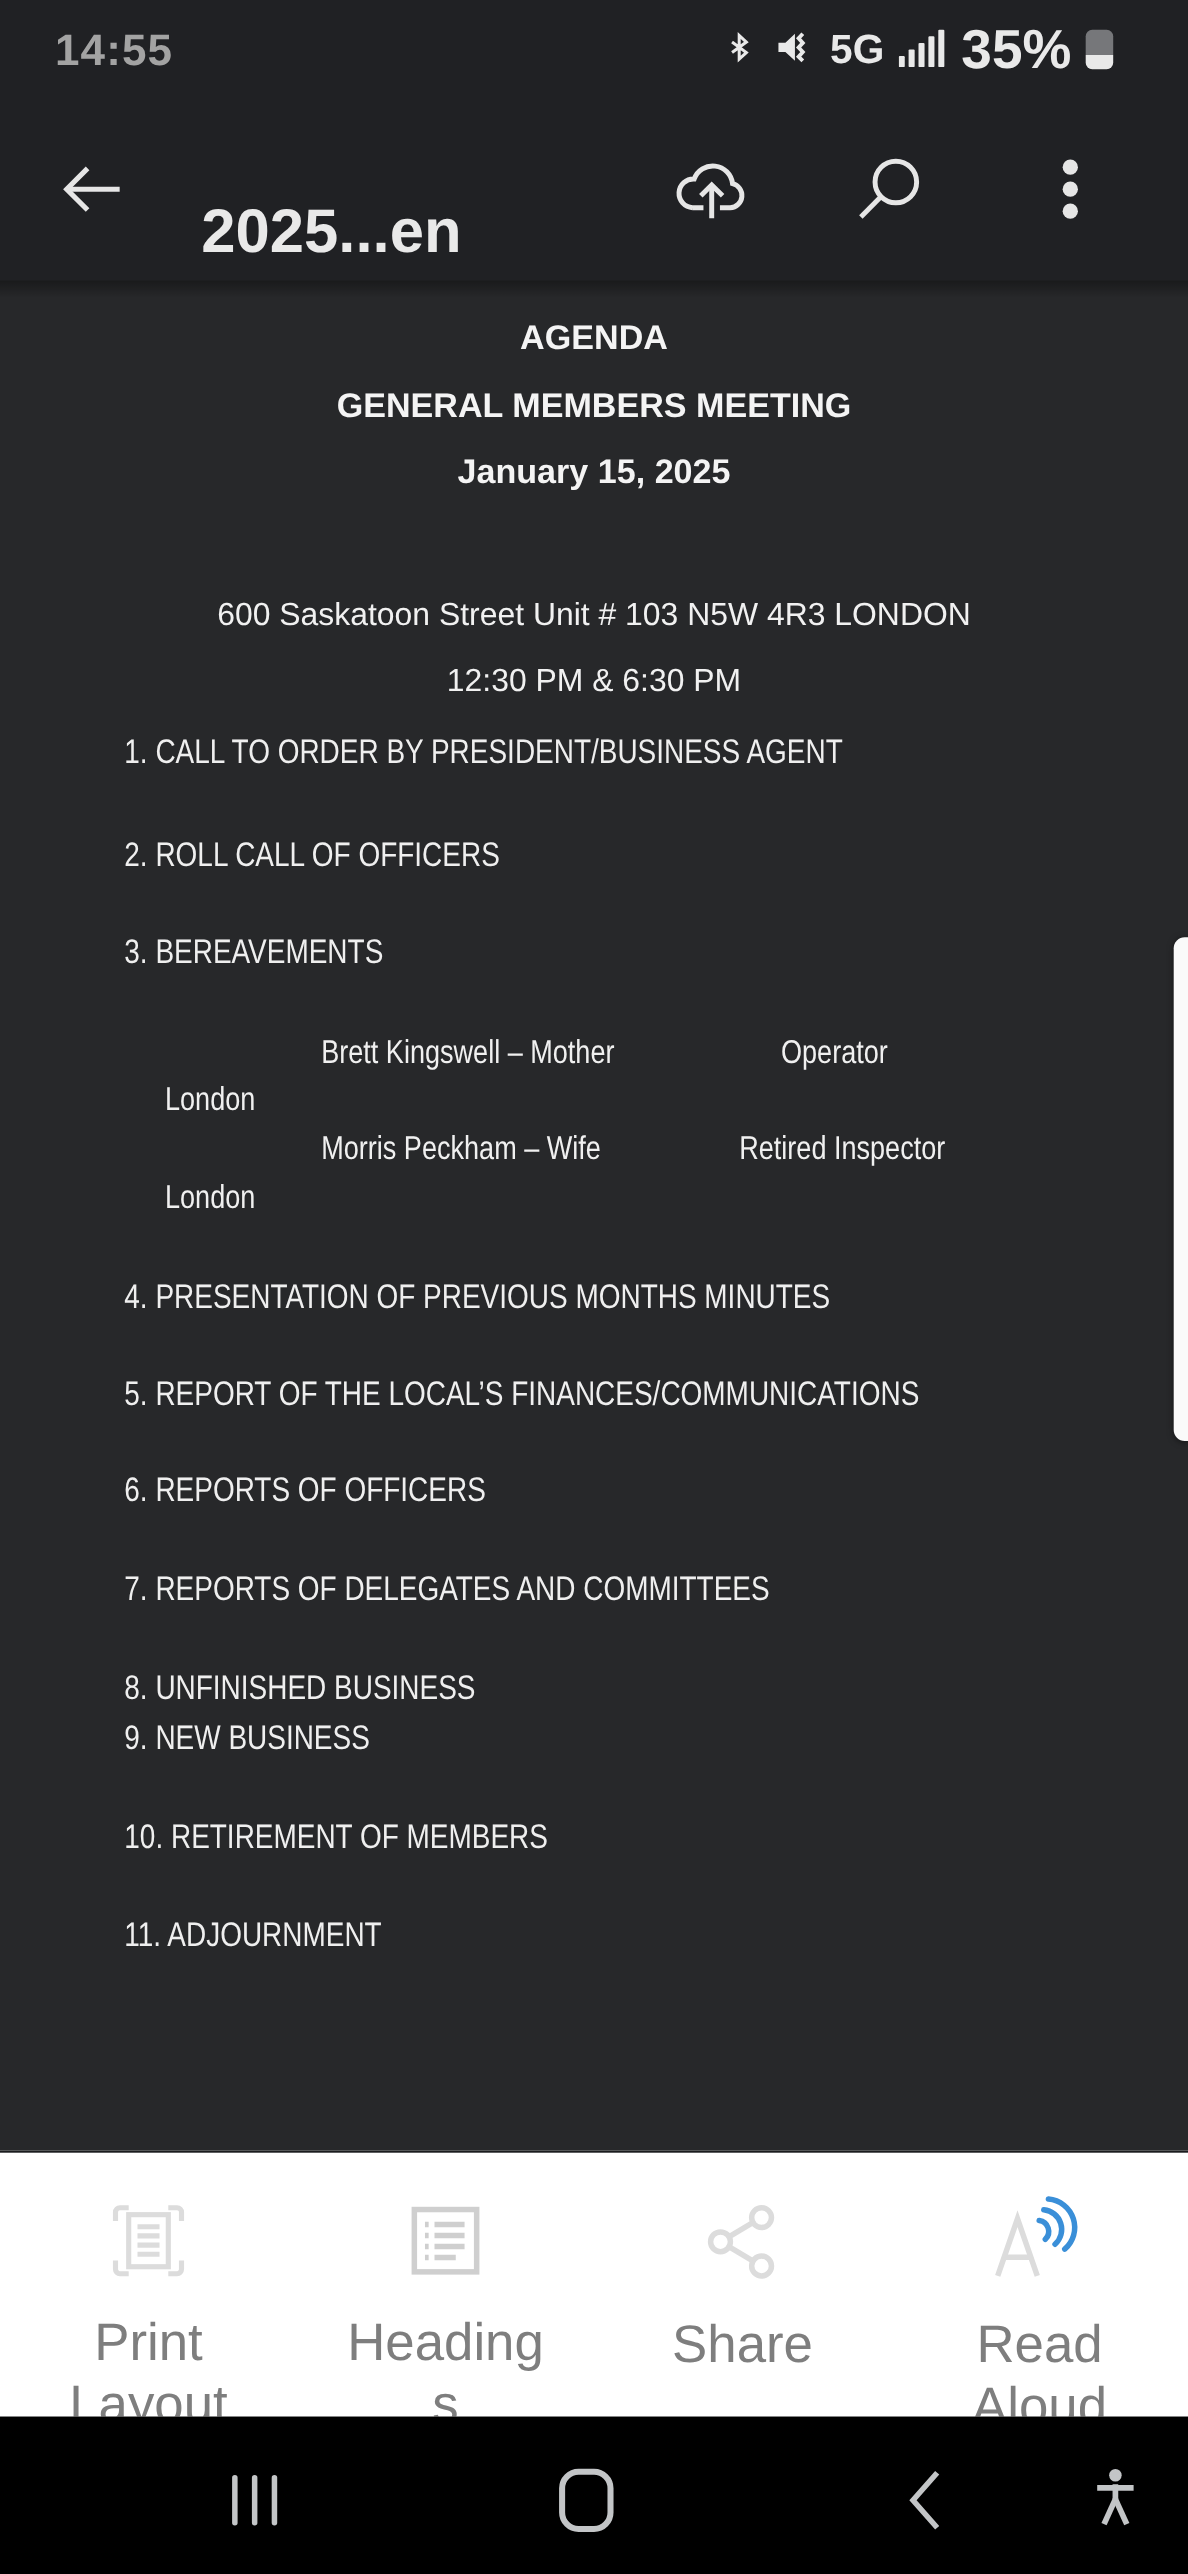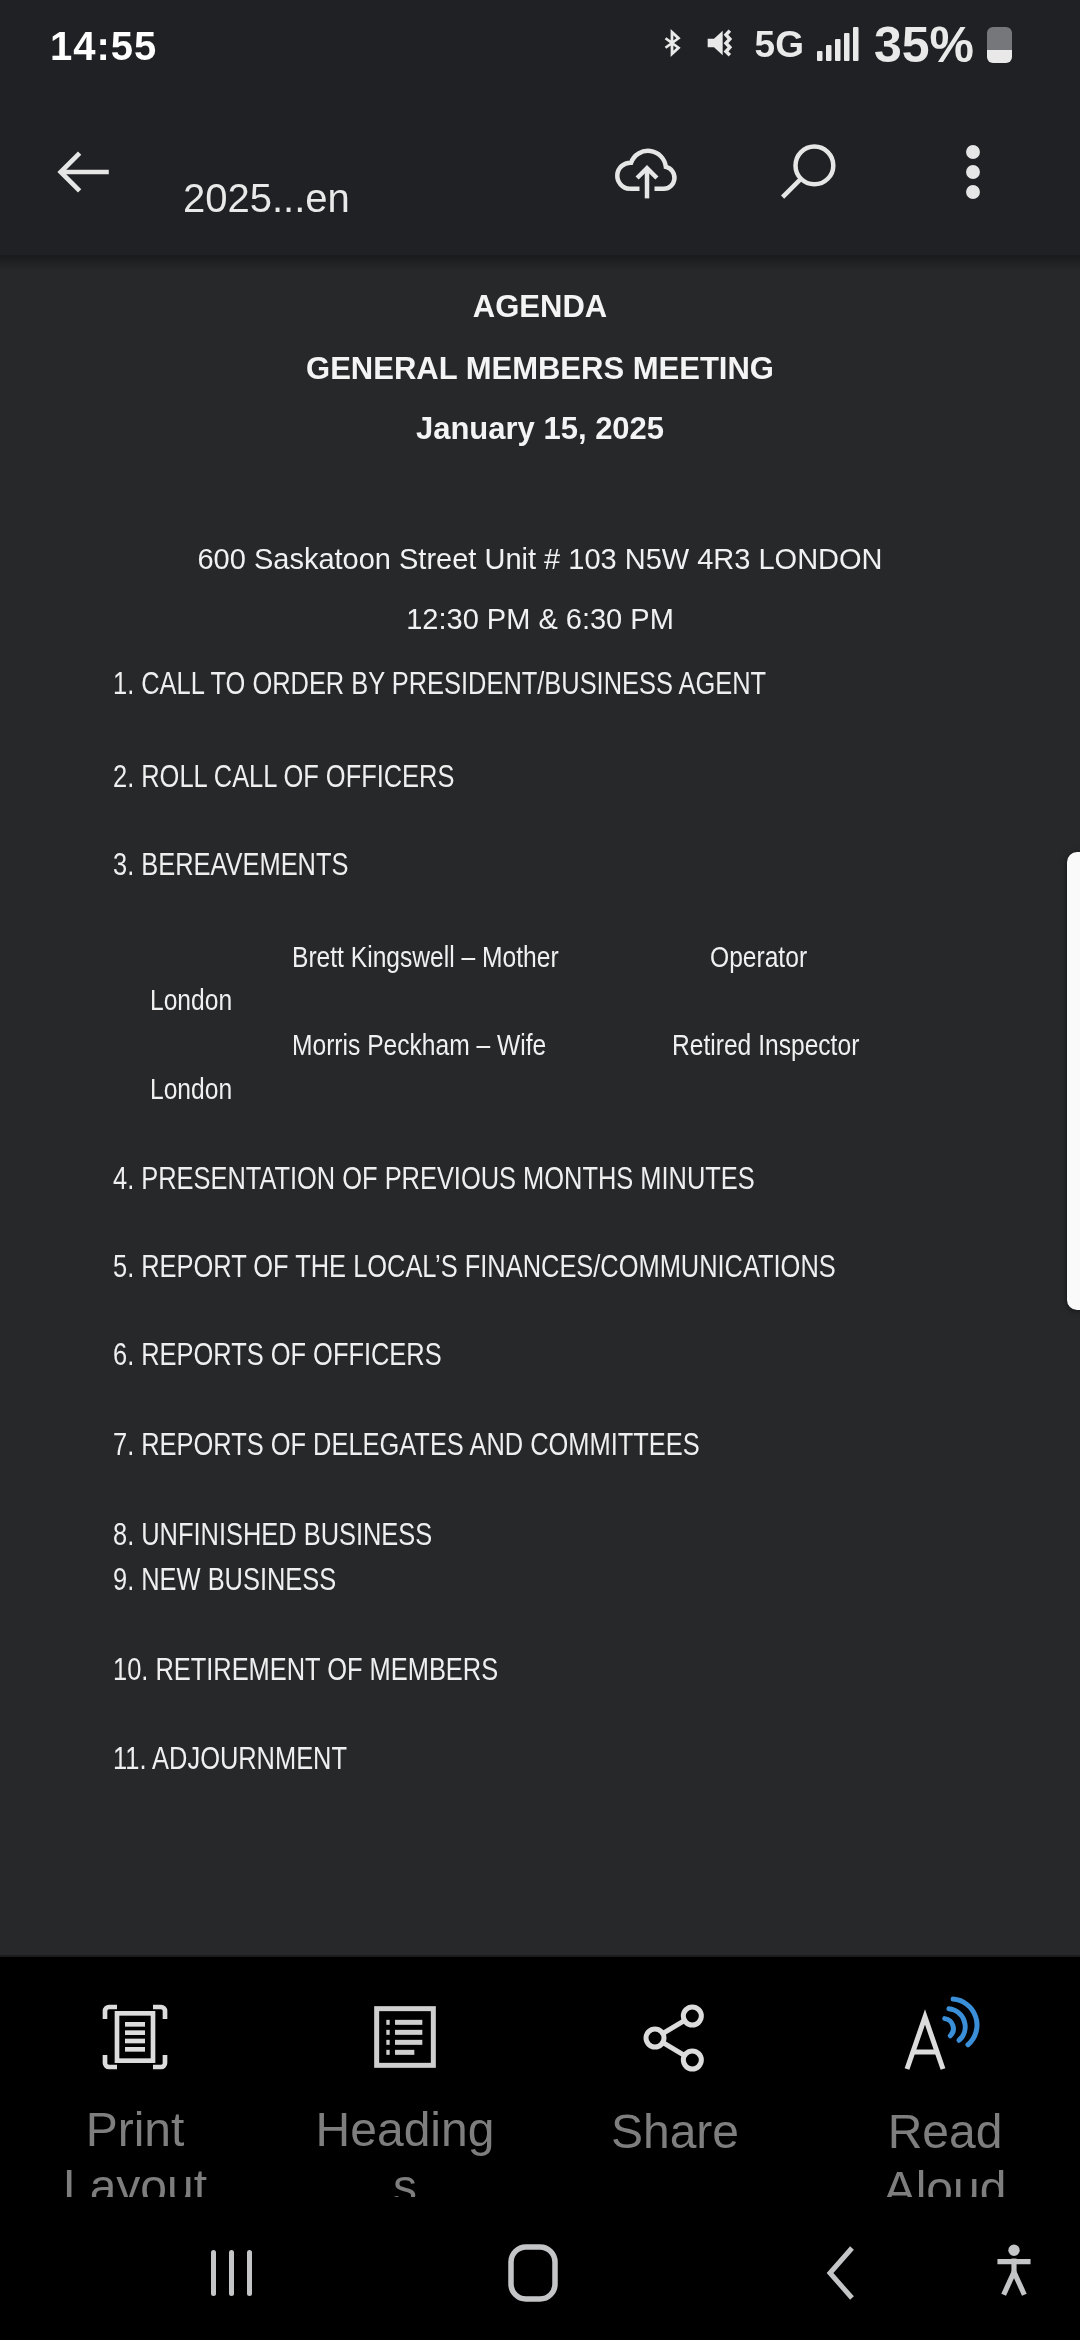--- a/index.html
+++ b/index.html
@@ -1,43 +1,43 @@
 <!DOCTYPE html>
 <html><head>
 <meta charset="utf-8">
 <style>
   html,body{margin:0;padding:0;background:#000;}
   .screen{position:relative;width:1080px;height:2340px;background:#27282a;overflow:hidden;
           font-family:"Liberation Sans",sans-serif;color:#f0f0f0;}
   
   .top-chrome{position:absolute;top:0;left:0;width:100%;height:255px;background:#202124;}
   .statusbar{position:absolute;top:0;left:0;width:100%;height:88px;}
-  .status-time{position:absolute;left:50px;top:24px;font-size:40px;font-weight:700;color:#ffffff;letter-spacing:1px;}
+  .status-time{position:absolute;left:50px;top:24px;font-size:40px;font-weight:700;color:#a3a3a3;letter-spacing:1px;}
   .status-icons{position:absolute;right:68px;top:14px;height:62px;display:flex;align-items:center;gap:13px;color:#e9e9e9;}
   .net-label{font-size:37px;font-weight:700;letter-spacing:0;}
   .batt-label{font-size:50px;font-weight:700;}
   .battery{width:25px;height:36px;border-radius:6px;background:linear-gradient(to top,#e9e9e9 35%,#76777a 35%);}
   .appbar{position:absolute;top:88px;left:0;width:100%;height:167px;}
   .icon-btn{position:absolute;display:flex;align-items:center;justify-content:center;}
   .app-title{position:absolute;left:183px;top:0;height:167px;display:flex;align-items:center;
-             font-size:40px;font-weight:400;color:#e9e9e9;}
+             font-size:56px;font-weight:700;color:#e9e9e9;}
   .appbar-shadow{position:absolute;top:255px;left:0;width:100%;height:16px;
                  background:linear-gradient(rgba(0,0,0,.35),rgba(0,0,0,0));}
   
   .doc{position:absolute;top:255px;left:0;width:100%;height:1700px;}
   .doc-line{position:absolute;line-height:1.25;white-space:nowrap;}
   .doc-h{left:0;right:0;text-align:center;font-weight:700;font-size:31px;color:#f4f4f4;}
   .doc-c{left:0;right:0;text-align:center;font-size:29px;color:#f1f1f1;}
   .doc-item{left:113px;font-size:31px;color:#efefef;}
   .cond{display:inline-block;transform:scaleX(0.82);transform-origin:0 50%;white-space:nowrap;}
   .b-span{position:absolute;top:0;font-size:30px;color:#f0f0f0;}
   .scroll-thumb{position:absolute;right:0;top:597px;width:13px;height:458px;background:#fafafa;
                 border-radius:10px 0 0 10px;box-shadow:0 1px 6px rgba(0,0,0,.5);}
   
-  .toolbar{position:absolute;top:1955px;left:0;width:100%;height:242px;background:#000000;
+  .toolbar{position:absolute;top:1955px;left:0;width:100%;height:242px;background:#ffffff;
            border-top:2px solid #1b1c1e;display:flex;overflow:hidden;box-sizing:border-box;}
   .tb-item{flex:1;display:flex;flex-direction:column;align-items:center;}
   .tb-icon{margin-top:40px;height:82px;display:flex;align-items:center;justify-content:center;color:#dcdcdc;}
   .tb-label{margin-top:24px;font-size:48px;line-height:57px;color:#7e7e7e;text-align:center;
             max-width:186px;overflow-wrap:break-word;word-break:break-word;}
   
   .navbar{position:absolute;top:2197px;left:0;width:100%;height:143px;background:#000;}
   .nav-btn{position:absolute;top:28px;width:100px;height:96px;display:flex;align-items:center;justify-content:center;color:#c3c5c7;}
 </style>
 </head>

